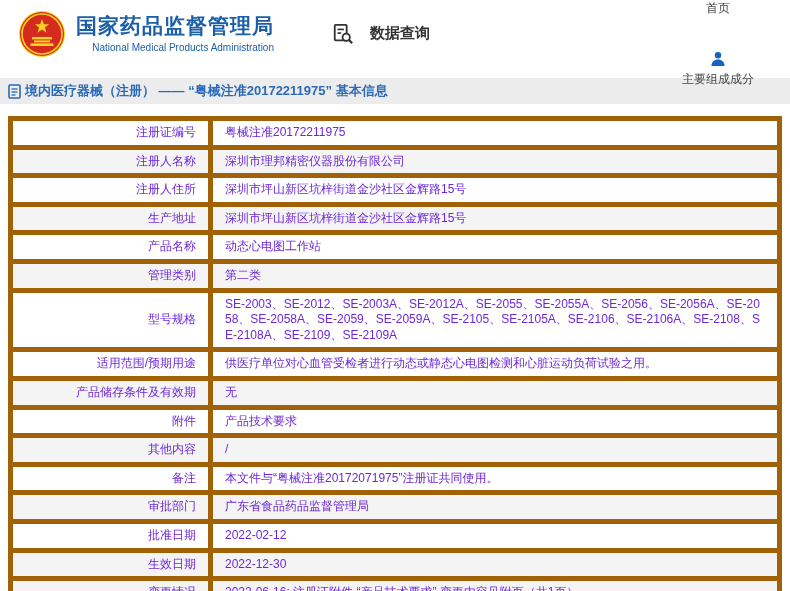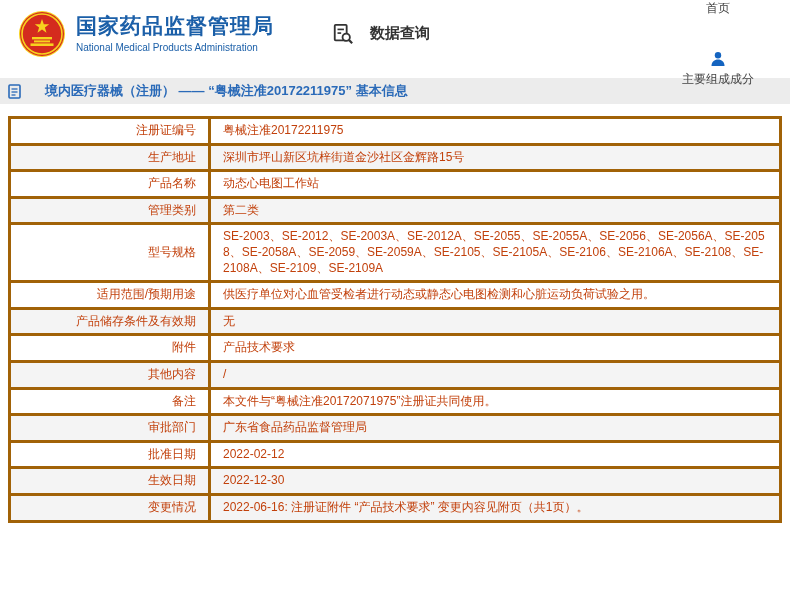--- a/index.html
+++ b/index.html
@@ -4,37 +4,37 @@
 <style>
   * { margin:0; padding:0; box-sizing:border-box; }
   html,body { width:790px; height:591px; background:#fff; overflow:hidden;
     font-family:"Liberation Sans","DejaVu Sans",sans-serif; }
 
   
   .header { height:67px; display:flex; align-items:center; padding:0 18px; background:#fff; }
   .emblem { width:48px; height:48px; flex:0 0 48px; }
   .org-block { margin-left:10px; line-height:1.1; }
   .org-cn { font-size:21px; font-weight:bold; color:#1b5fa8; letter-spacing:1px; }
-  .org-en { font-size:10px; color:#1b5fa8; margin-top:4px; }
+  .org-en { font-size:10px; color:#1b5fa8; margin-top:4px;text-align:right; }
   .nav-query { display:flex; align-items:center; margin-left:58px; cursor:pointer; }
   .nav-query svg { width:22px; height:22px; }
   .nav-query-label { font-size:15px; color:#333; font-weight:bold; margin-left:16px; }
   .header-links { margin-left:auto; display:flex; gap:34px; padding-right:18px;flex-direction:column; }
   .hlink { display:flex; flex-direction:column; align-items:center; cursor:pointer; }
   .hlink svg { width:16px; height:16px; }
   .hlink-label { font-size:12px; color:#444; margin-top:4px; white-space:nowrap; }
 
   
-  .title-bar { margin-top:11px; height:26px; background:#ececec; display:flex; align-items:center; padding:0 8px;gap:20px; }
+  .title-bar { margin-top:11px; height:26px; background:#ececec; display:flex; align-items:center; padding:0 8px; }
   .title-bar svg { width:13px; height:15px; flex:0 0 13px; }
   .title-text { font-size:13px; color:#2a6ab8; font-weight:600; margin-left:4px; }
 
   
   table.info { width:774px; margin:12px 8px 0 8px; border-collapse:collapse; table-layout:fixed; }
-  table.info td { border:3px solid #a16207; font-size:12px; color:#c2410c;
+  table.info td { border:5px solid #a16207; font-size:12px; color:#6d28d9;
     padding:4px 12px; line-height:1.3; vertical-align:middle; }
   td.label-cell { width:200px; text-align:right; }
   td.value-cell { text-align:left; word-break:break-all; }
   tr { height:23px; }
   tr.alt { background:#f4f4f4; }
 </style>
 </head>
 <body>
 
 <div class="header">
@@ -88,20 +88,28 @@
   <span class="title-text">境内医疗器械（注册） ——  “粤械注准20172211975” 基本信息</span>
 </div>
 
 <table class="info">
   <tbody>
       <tr>
         <td class="label-cell">注册证编号</td>
         <td class="value-cell">粤械注准20172211975</td>
       </tr>
       <tr class="alt">
+        <td class="label-cell">注册人名称</td>
+        <td class="value-cell">深圳市理邦精密仪器股份有限公司</td>
+      </tr>
+      <tr>
+        <td class="label-cell">注册人住所</td>
+        <td class="value-cell">深圳市坪山新区坑梓街道金沙社区金辉路15号</td>
+      </tr>
+      <tr class="alt">
         <td class="label-cell">生产地址</td>
         <td class="value-cell">深圳市坪山新区坑梓街道金沙社区金辉路15号</td>
       </tr>
       <tr>
         <td class="label-cell">产品名称</td>
         <td class="value-cell">动态心电图工作站</td>
       </tr>
       <tr class="alt">
         <td class="label-cell">管理类别</td>
         <td class="value-cell">第二类</td>

